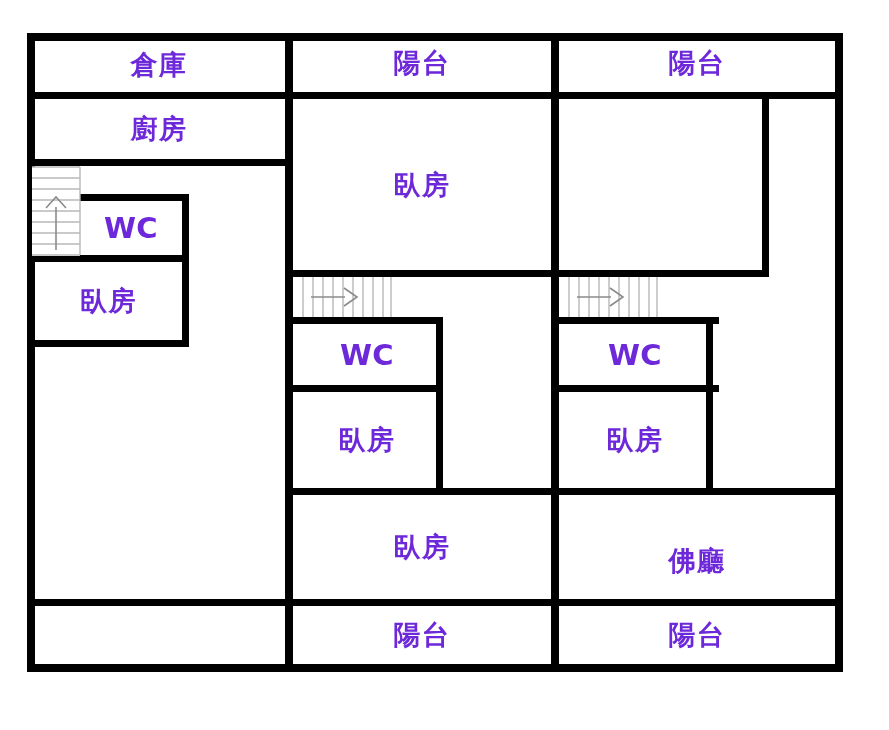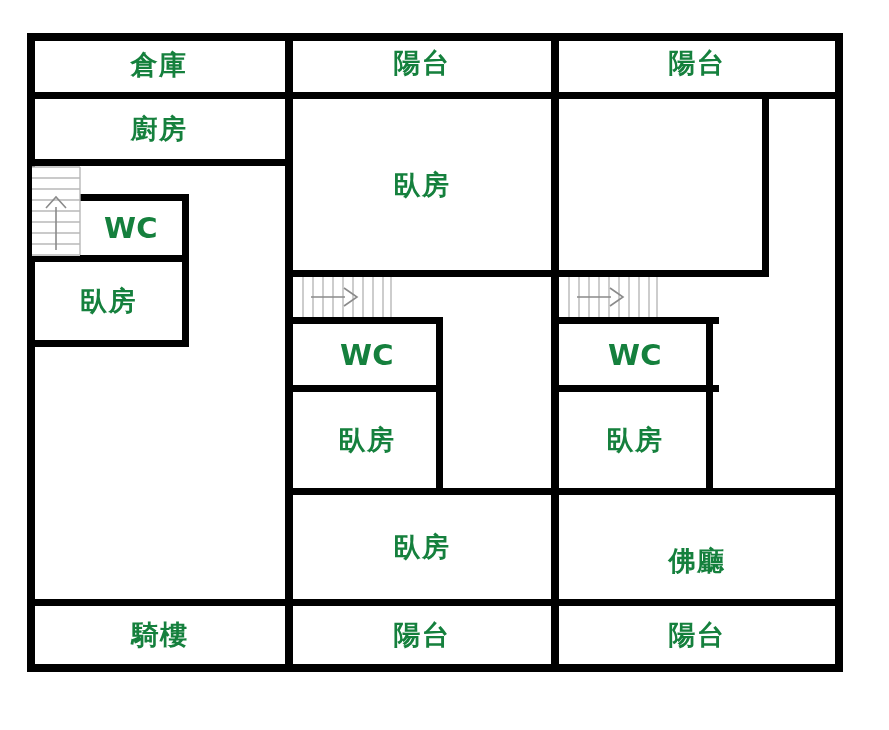--- a/index.html
+++ b/index.html
@@ -25,21 +25,21 @@
     width: 889px;
     height: 730px;
   }
   
   .room-label {
     position: absolute;
     display: flex;
     align-items: center;
     justify-content: center;
     text-align: center;
-    color: #15803d;
+    color: #6d28d9;
     letter-spacing: 0.06em;
     white-space: nowrap;
     pointer-events: none;
   }
   .room-label.cjk {
     font-family: "DejaVu Sans", "Liberation Sans", sans-serif;
     font-weight: 700;
     font-size: 27px;
   }
   .room-label.latin {
@@ -211,21 +211,20 @@
 
   <div class="room-label cjk" style="left:27px; top:33px; width:264px; height:63px;">倉庫</div>
 
   <div class="room-label cjk" style="left:27px; top:99px; width:264px; height:60px;">廚房</div>
 
   <div class="room-label latin" style="left:80px; top:201px; width:102px; height:54px;">WC</div>
 
   <div class="room-label cjk" style="left:35px; top:262px; width:147px; height:78px;">臥房</div>
 
 
-  <div class="room-label cjk" style="left:35px; top:606px; width:250px; height:58px;">騎樓</div>
 
   <div class="room-label cjk" style="left:293px; top:33px; width:258px; height:59px;">陽台</div>
 
   <div class="room-label cjk" style="left:293px; top:99px; width:258px; height:171px;">臥房</div>
 
   <div class="room-label latin" style="left:298px; top:324px; width:138px; height:61px;">WC</div>
 
   <div class="room-label cjk" style="left:298px; top:392px; width:138px; height:96px;">臥房</div>
 
   <div class="room-label cjk" style="left:293px; top:495px; width:258px; height:104px;">臥房</div>

